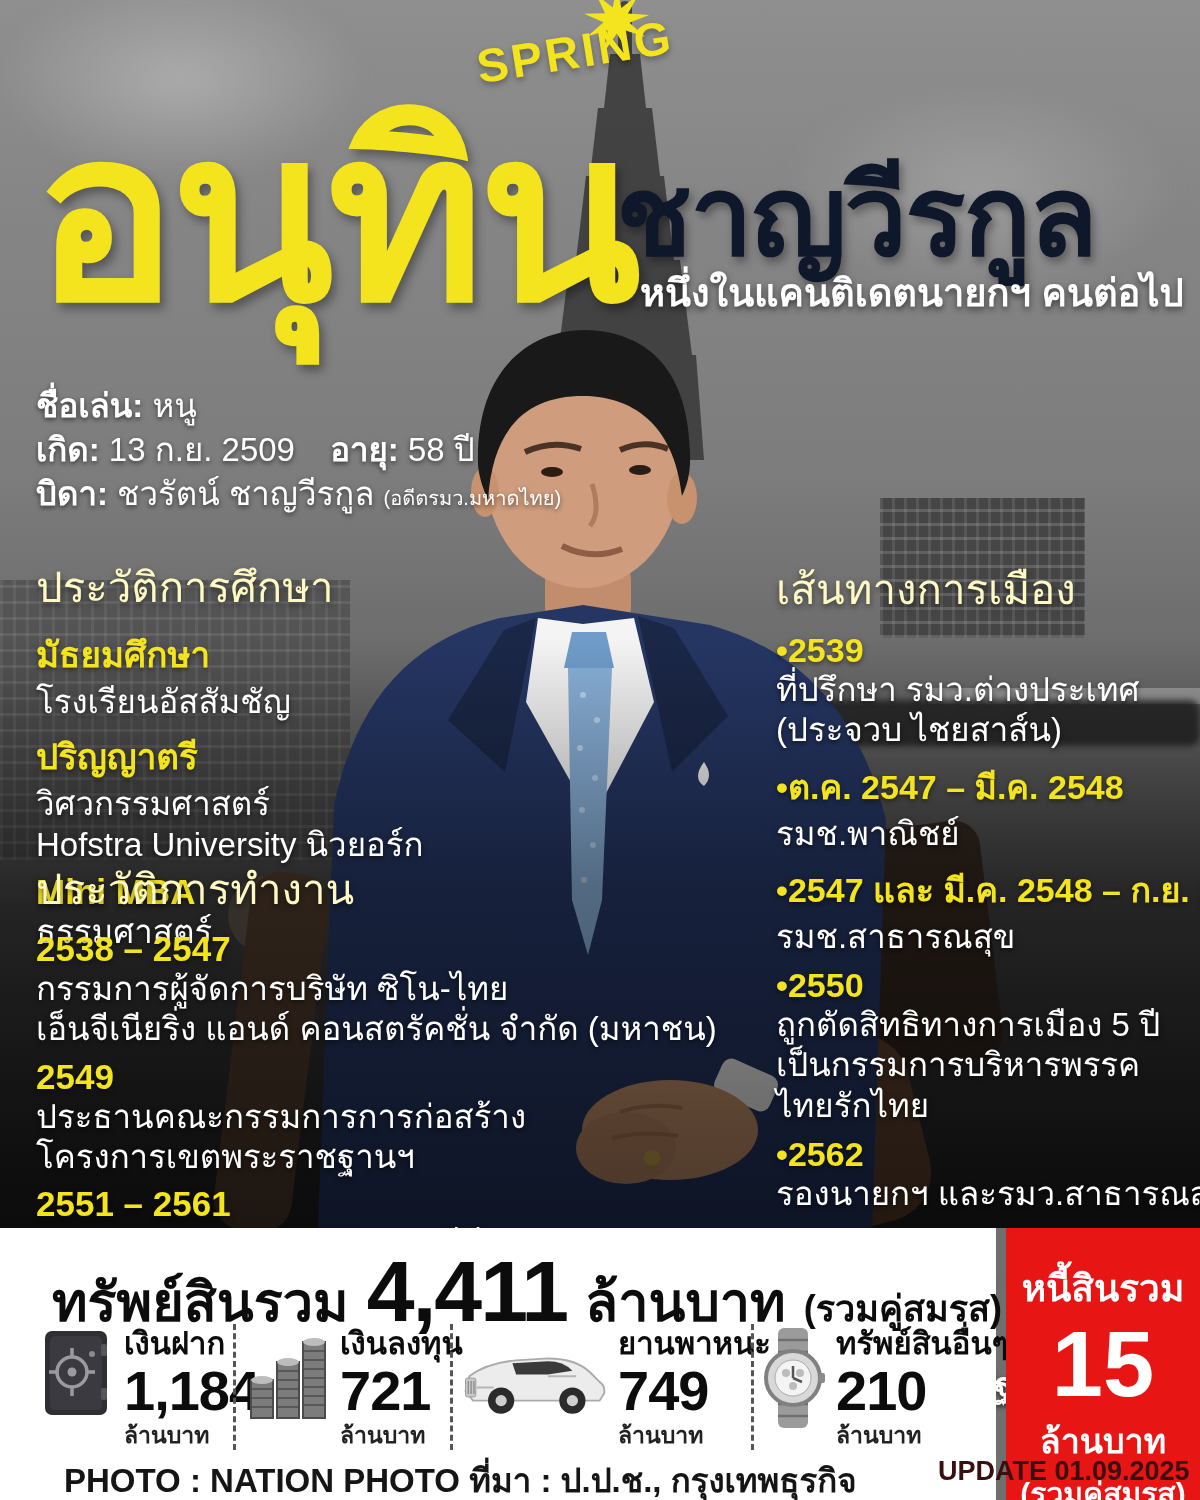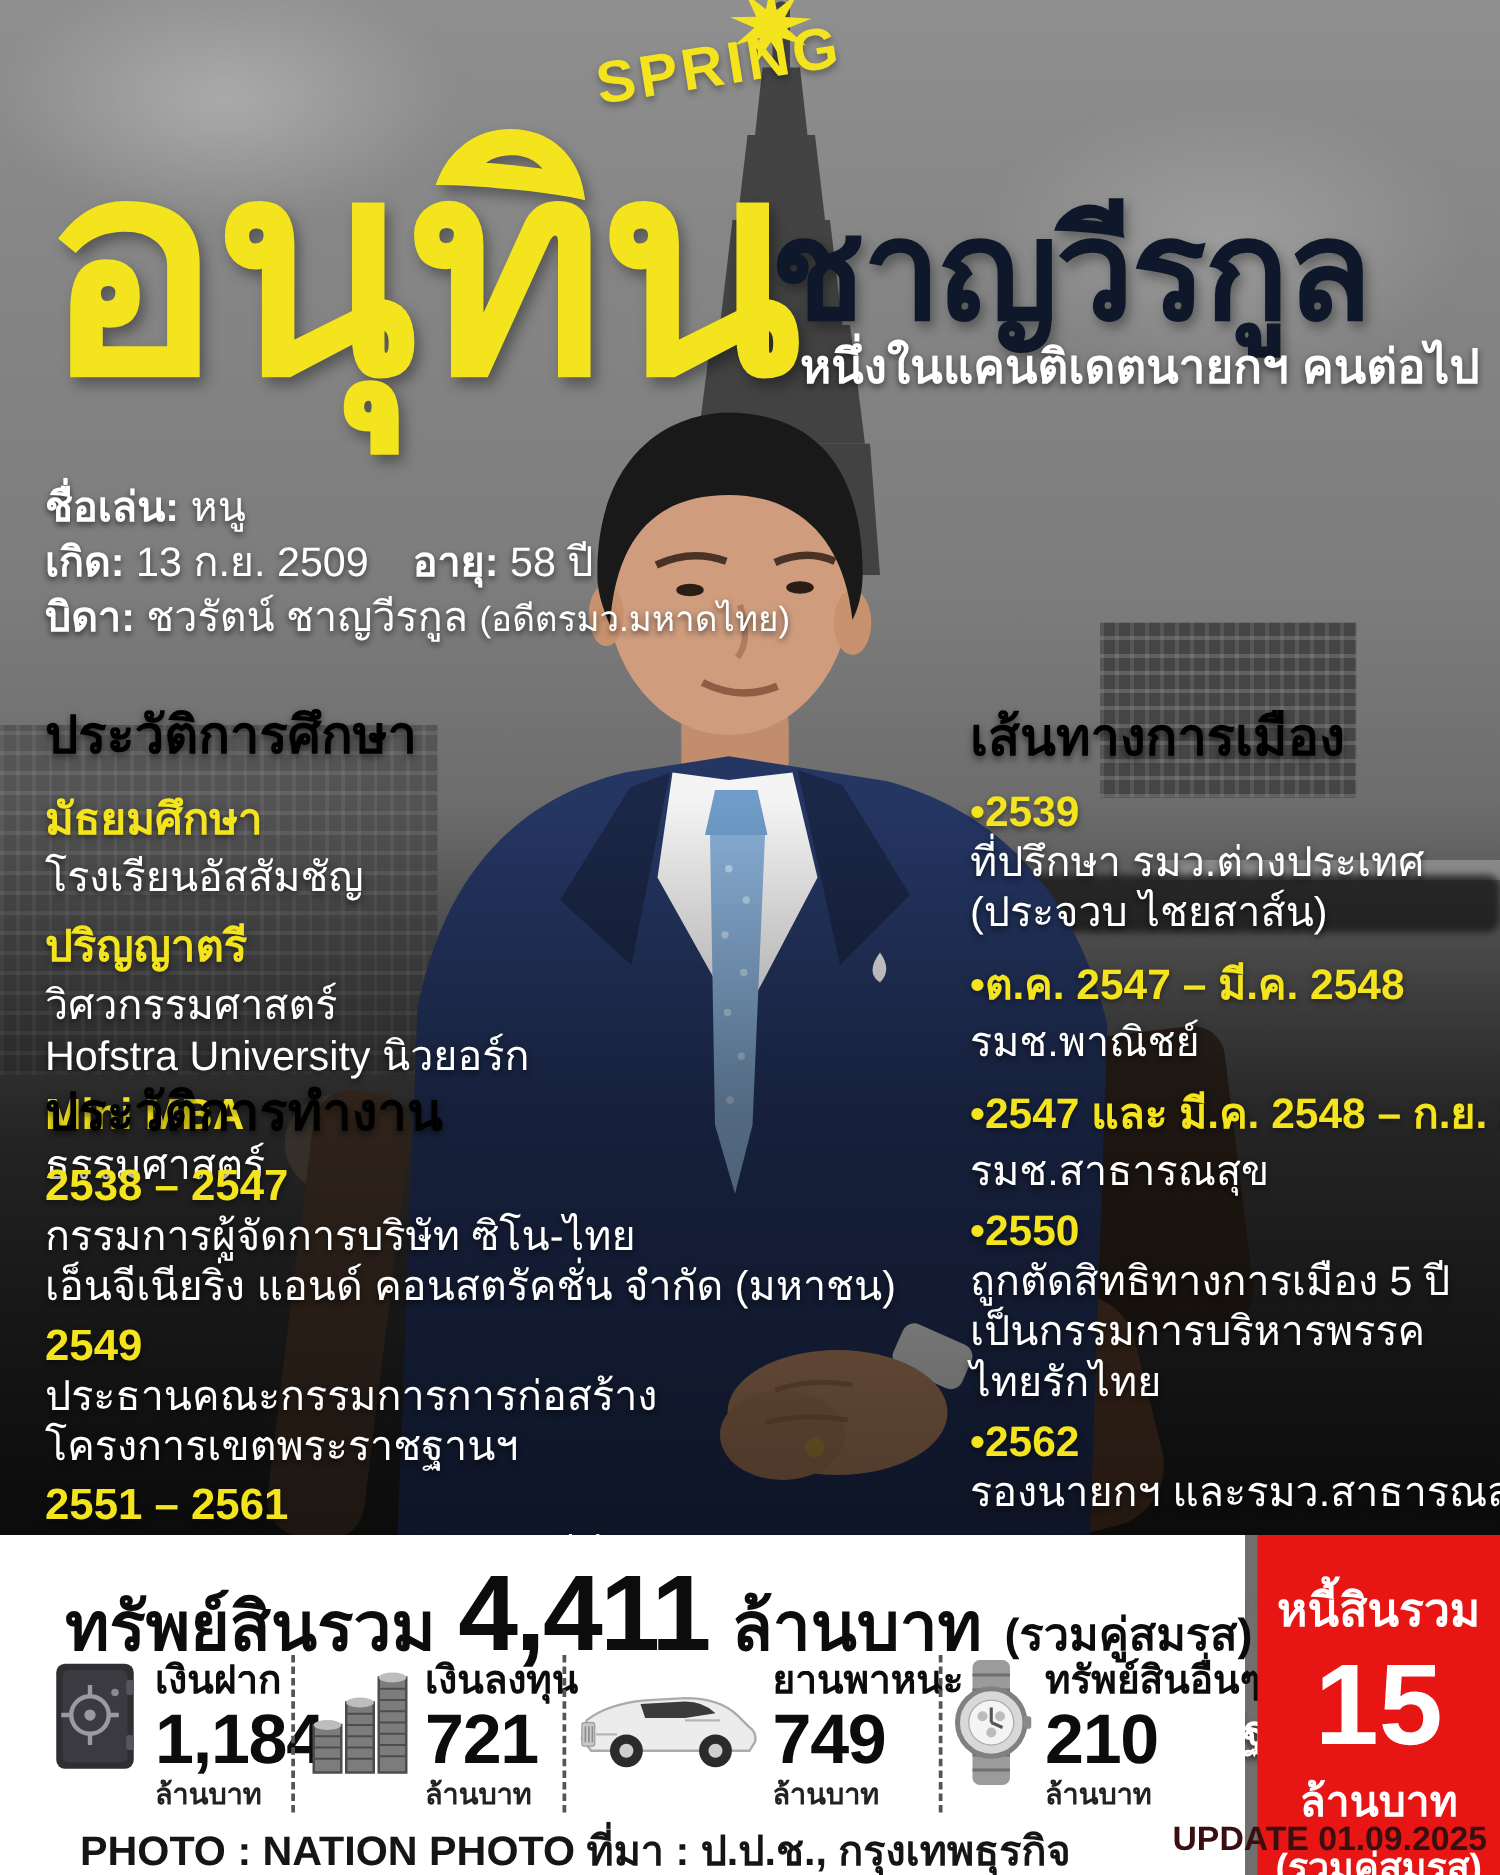--- a/index.html
+++ b/index.html
@@ -34,24 +34,24 @@
   .spring{position:absolute;left:476px;top:24px;transform:rotate(-9deg);z-index:6;}
   .spring .word{font-size:47px;font-weight:800;letter-spacing:3px;color:#F4E41E;text-shadow:0 3px 6px rgba(0,0,0,.35);}
   .spring .burst{position:absolute;left:112px;top:-30px;}
   .first-name{position:absolute;left:34px;top:86px;z-index:5;font-size:238px;line-height:1.1;font-weight:800;color:#F4E41E;letter-spacing:-6px;text-shadow:4px 6px 10px rgba(0,0,0,.35);}
   .last-name{position:absolute;left:616px;top:150px;z-index:5;font-size:112px;line-height:1.2;font-weight:800;color:#0f172a;letter-spacing:-2px;text-shadow:3px 5px 9px rgba(0,0,0,.35);white-space:nowrap;}
   .tagline{position:absolute;left:640px;top:262px;z-index:5;font-size:38px;font-weight:800;color:#fff;text-shadow:0 3px 6px rgba(0,0,0,.55);white-space:nowrap;}
   
   .personal{position:absolute;left:36px;top:384px;z-index:5;color:#fff;font-size:33px;line-height:1.34;text-shadow:0 2px 5px rgba(0,0,0,.6);white-space:nowrap;}
   .personal b{font-weight:800;}
   .personal .gap{display:inline-block;width:26px;}
-  .personal .small{font-size:28px;}
+  .personal .small{font-size:20px;}
   
   .sec{position:absolute;z-index:5;white-space:nowrap;}
-  .sec-title{font-size:42px;font-weight:700;color:#000000;text-shadow:0 3px 6px rgba(0,0,0,.5);margin:0 0 4px 0;}
+  .sec-title{font-size:42px;font-weight:400;color:#fef9c3;text-shadow:0 3px 6px rgba(0,0,0,.5);margin:0 0 4px 0;}
   .sec-label{font-size:35px;font-weight:800;color:#F4E41E;text-shadow:0 2px 5px rgba(0,0,0,.5);margin-top:7px;}
   .sec-line{font-size:33px;font-weight:500;color:#fff;text-shadow:0 2px 5px rgba(0,0,0,.65);line-height:1.22;}
   .edu{left:36px;top:554px;}
   .career{left:36px;top:856px;}
   .politics{left:776px;top:556px;width:430px;}
   .politics .sec-label{font-size:34px;margin-top:9px;}
   .politics .emph{font-weight:800;}
   
   .band{position:absolute;left:0;top:1228px;width:996px;height:272px;background:#fff;z-index:6;}
   .assets-title{position:absolute;left:52px;top:14px;display:flex;align-items:baseline;gap:18px;color:#0c0c0c;white-space:nowrap;}

